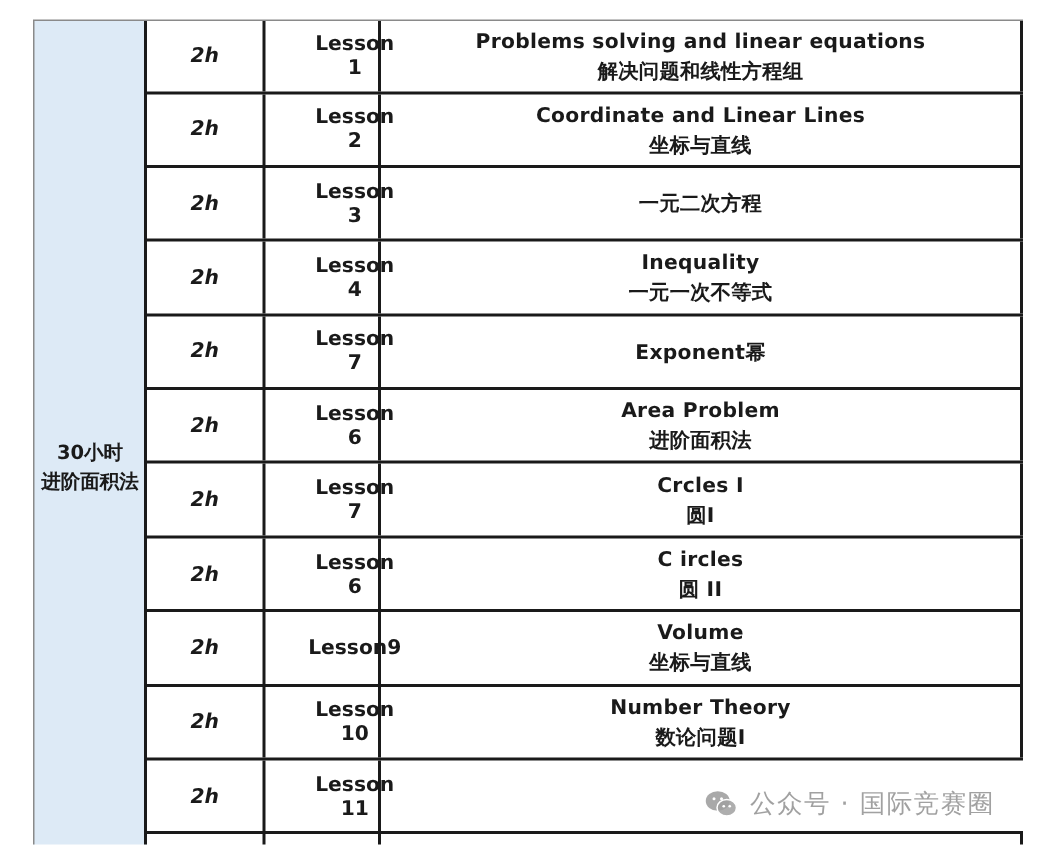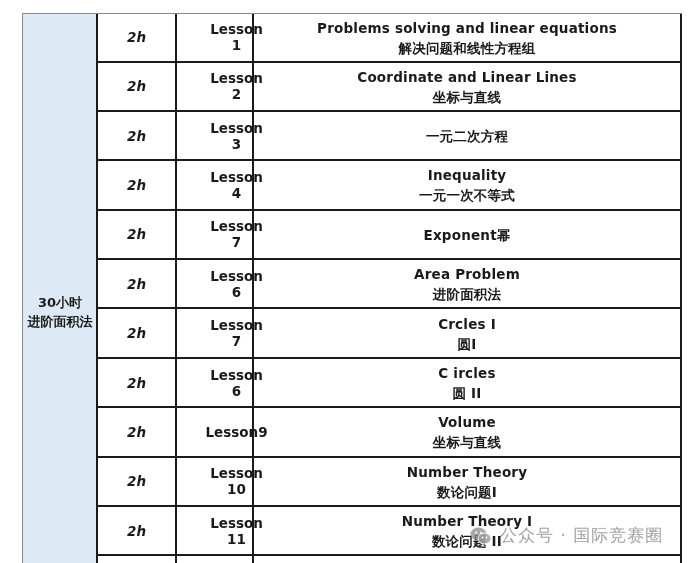--- a/index.html
+++ b/index.html
@@ -194,24 +194,20 @@
       <div class="cell cell-hours">2h</div>
       <div class="cell cell-lesson">Lesson 10</div>
       <div class="cell cell-topic">
         <span class="topic-en">Number Theory</span>
         <span class="topic-zh">数论问题I</span>
       </div>
     </div>
     <div class="row">
       <div class="cell cell-hours">2h</div>
       <div class="cell cell-lesson">Lesson 11</div>
-      <div class="cell cell-topic">
-        <span class="topic-en">Number Theory I</span>
-        <span class="topic-zh">数论问题 II</span>
-      </div>
     </div>
     <div class="row">
       <div class="cell cell-hours"></div>
       <div class="cell cell-lesson"></div>
       <div class="cell cell-topic"></div>
     </div>
   </div>
 </div>
 
 <div class="watermark">

